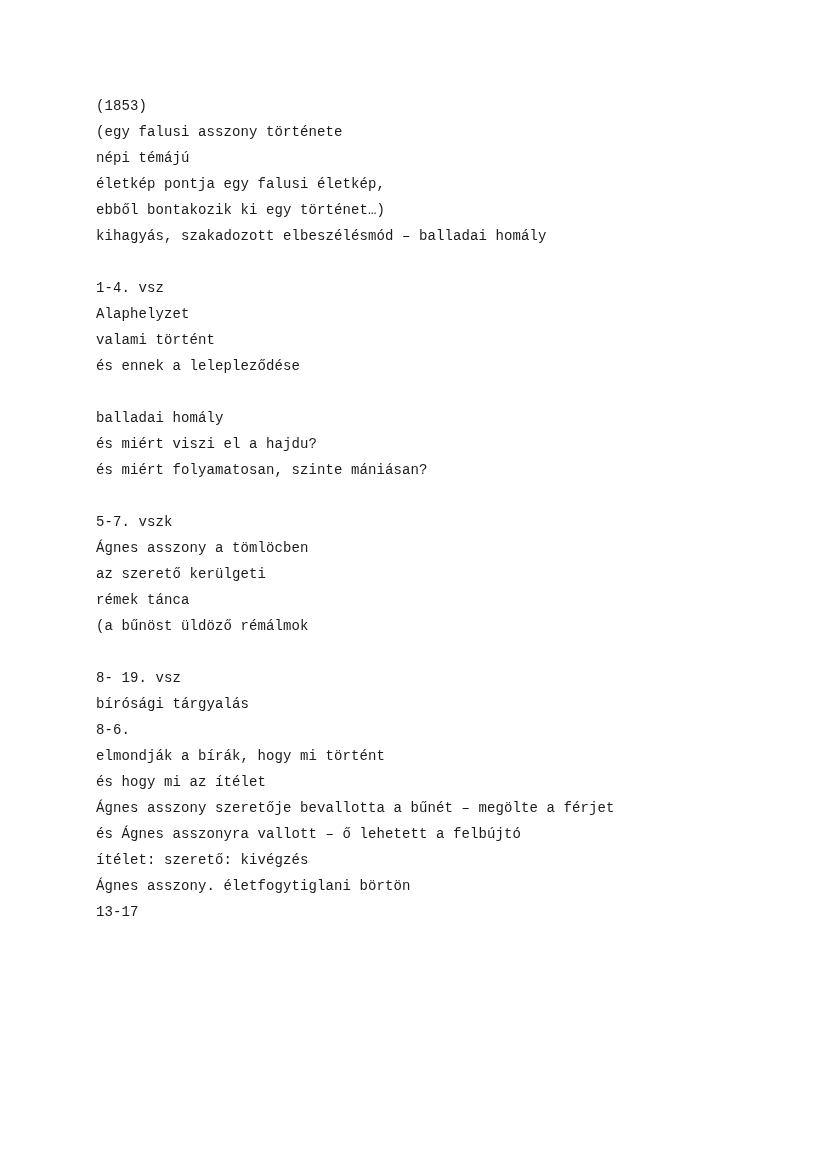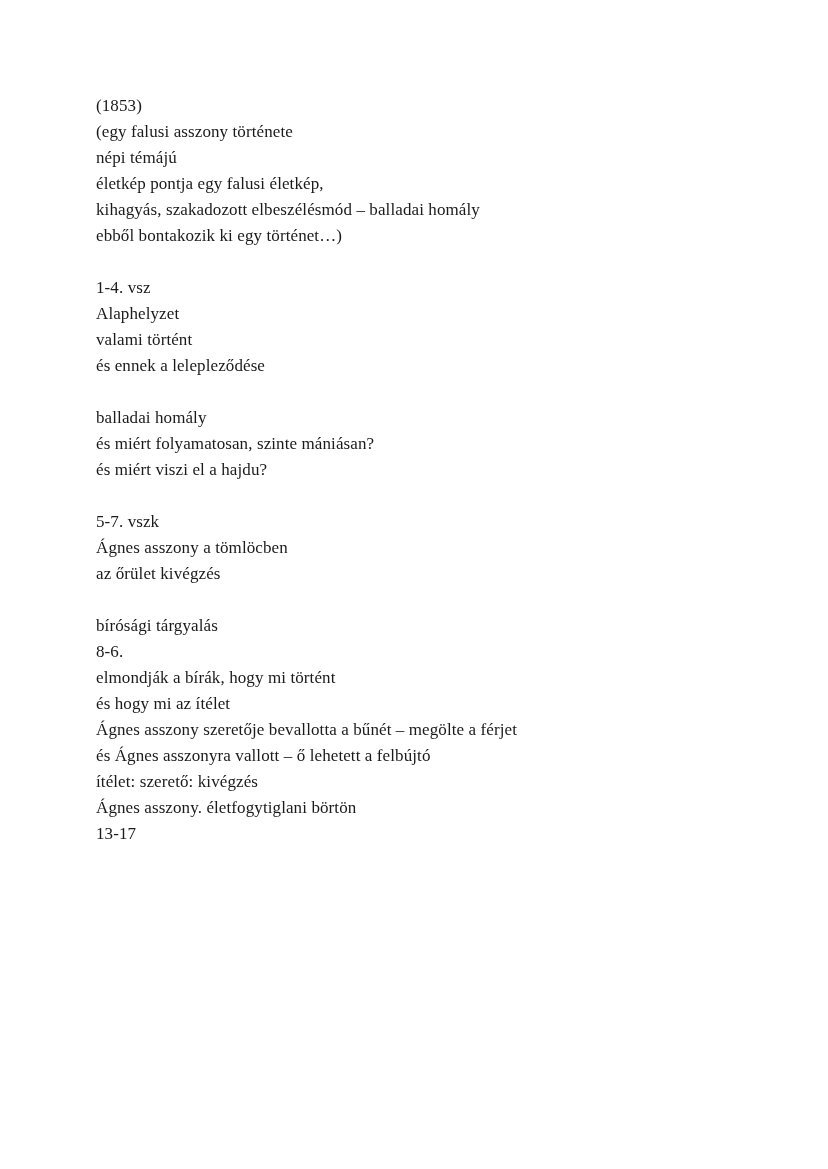--- a/index.html
+++ b/index.html
@@ -30,57 +30,61 @@
   }
 
   .block {
     margin: 0 0 26px 0;
   }
   .block:last-child {
     margin-bottom: 0;
   }
 
   .line {
-    font-size: 17px;
+    font-size: 14px;
     line-height: 26px;
     letter-spacing: 0.1px;
     white-space: pre-wrap;
     color: #1a1a1a;
+    font-family: Liberation Mono, monospace;
   }
 </style>
 </head>
 <body>
 
 <div id="page">
   <div id="doc-body">
       <div class="block">
         <div class="line">(1853)</div>
         <div class="line">(egy falusi asszony története</div>
         <div class="line">népi témájú</div>
         <div class="line">életkép pontja egy falusi életkép,</div>
+        <div class="line">ebből bontakozik ki egy történet…)</div>
         <div class="line">kihagyás, szakadozott elbeszélésmód – balladai homály</div>
-        <div class="line">ebből bontakozik ki egy történet…)</div>
       </div>
       <div class="block">
         <div class="line">1-4. vsz</div>
         <div class="line">Alaphelyzet</div>
         <div class="line">valami történt</div>
         <div class="line">és ennek a lelepleződése</div>
       </div>
       <div class="block">
         <div class="line">balladai homály</div>
+        <div class="line">és miért viszi el a hajdu?</div>
         <div class="line">és miért folyamatosan, szinte mániásan?</div>
-        <div class="line">és miért viszi el a hajdu?</div>
       </div>
       <div class="block">
         <div class="line">5-7. vszk</div>
         <div class="line">Ágnes asszony a tömlöcben</div>
-        <div class="line">az őrület kivégzés</div>
+        <div class="line">az szerető kerülgeti</div>
+        <div class="line">rémek tánca</div>
+        <div class="line">(a bűnöst üldöző rémálmok</div>
       </div>
       <div class="block">
+        <div class="line">8- 19. vsz</div>
         <div class="line">bírósági tárgyalás</div>
         <div class="line">8-6.</div>
         <div class="line">elmondják a bírák, hogy mi történt</div>
         <div class="line">és hogy mi az ítélet</div>
         <div class="line">Ágnes asszony szeretője bevallotta a bűnét – megölte a férjet</div>
         <div class="line">és Ágnes asszonyra vallott – ő lehetett a felbújtó</div>
         <div class="line">ítélet: szerető: kivégzés</div>
         <div class="line">Ágnes asszony. életfogytiglani börtön</div>
         <div class="line">13-17</div>
       </div>

